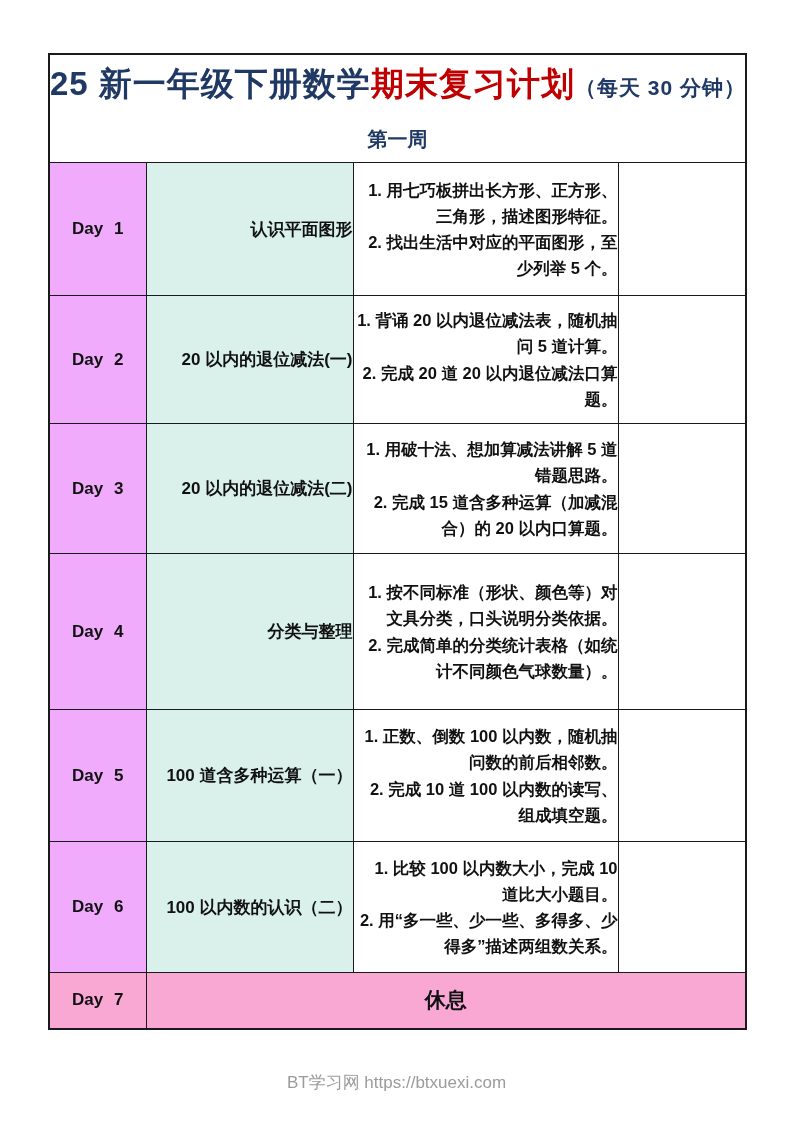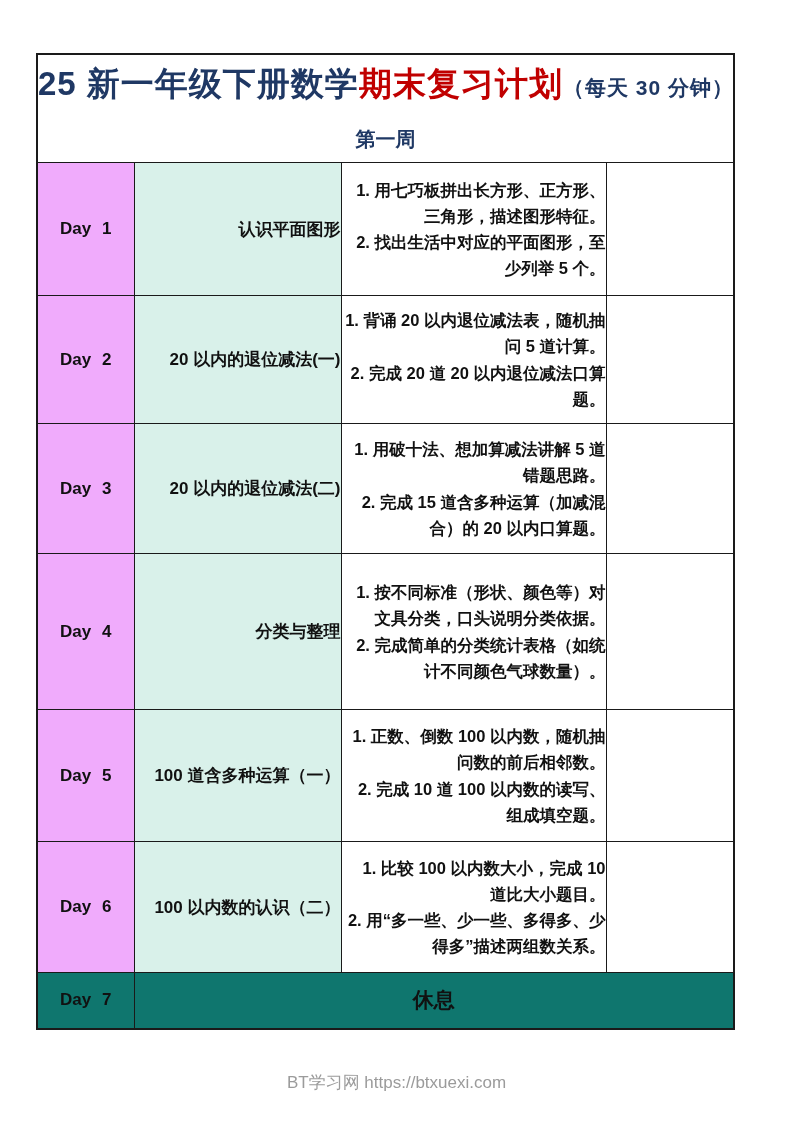--- a/index.html
+++ b/index.html
@@ -4,21 +4,21 @@
 <style>
   html,body{margin:0;padding:0;background:#ffffff;}
   body{font-family:"Liberation Sans", sans-serif;}
   .page{
     position:relative;
     width:793px;height:1122px;
     background:#ffffff;
     overflow:hidden;
   }
   table.plan{
-    position:absolute;left:36px;top:53px;
+    position:absolute;left:48px;top:53px;
     width:697px;
     border-collapse:collapse;
     table-layout:fixed;
     border:2px solid #1a1a1a;
   }
   table.plan td{
     border:1px solid #1a1a1a;
     padding:0;
     vertical-align:middle;
     color:#111111;
@@ -81,21 +81,21 @@
   td.c-points{
     background:#ffffff;
     text-align:right;
     padding:6px 8px;
     font-size:16.5px;
     font-weight:600;
     line-height:1.58;
   }
   td.c-record{background:#ffffff;}
   tr.rest-row td{
-    background:#0f766e;
+    background:#f9a8d4;
   }
   td.c-rest{
     text-align:center;
     font-size:21px;
     font-weight:bold;
   }
   .watermark{
     position:absolute;
     left:0;right:0;
     top:1071px;

